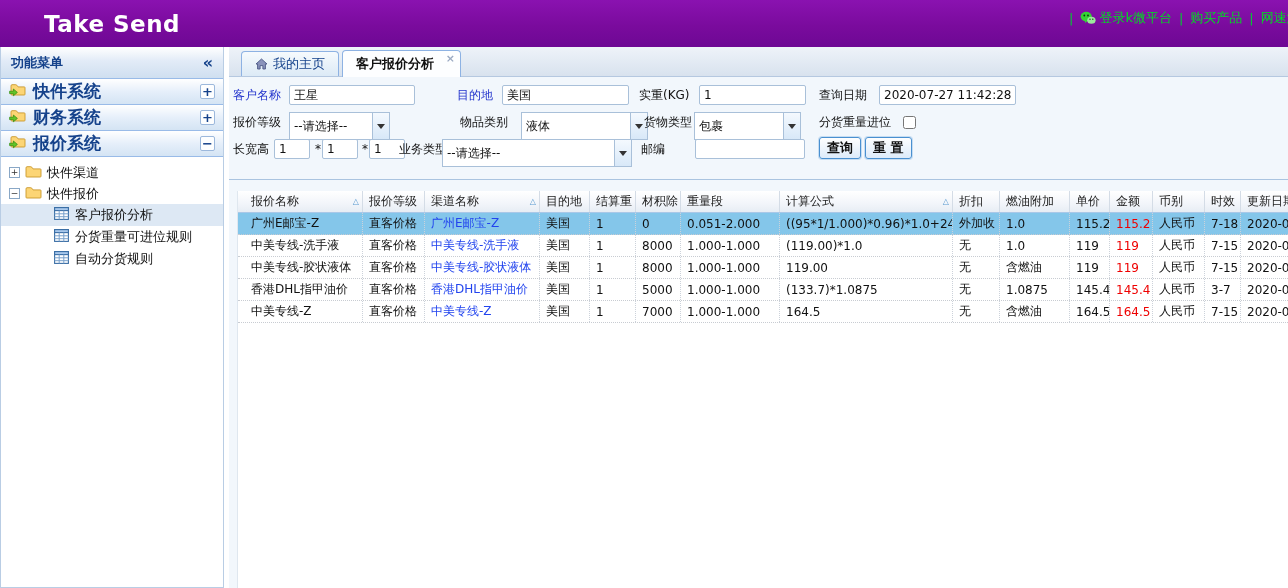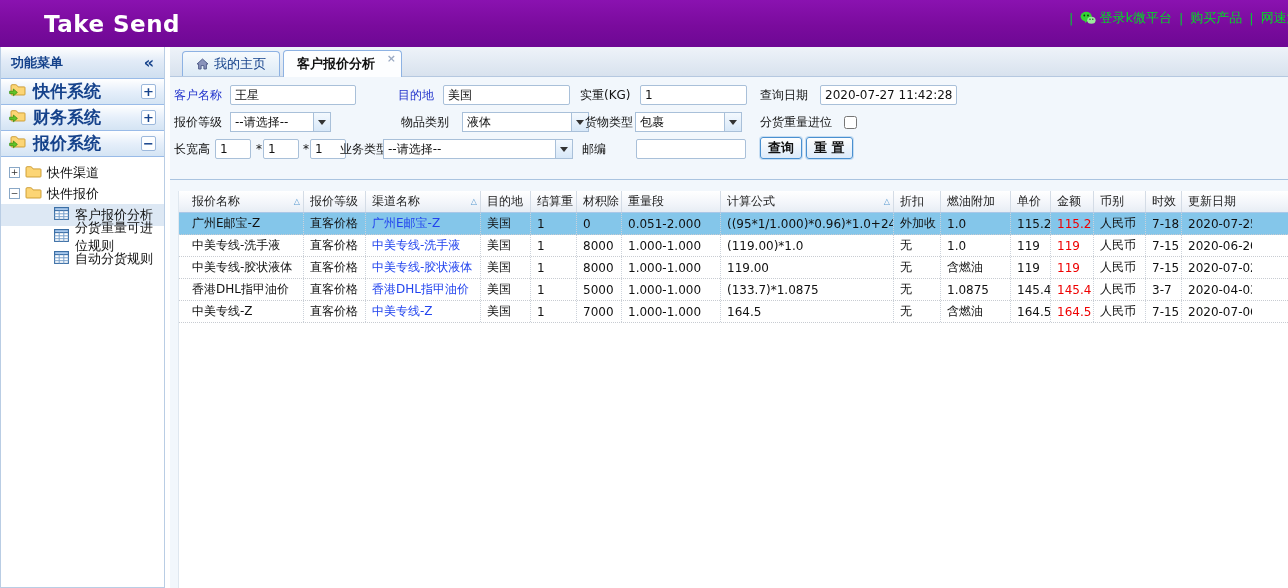--- a/index.html
+++ b/index.html
@@ -9,21 +9,21 @@
   .app-header{height:47px;background:linear-gradient(180deg,#8a12b0,#7a0b9d 55%,#6d0894);
     display:flex;align-items:center;position:relative;}
   .brand{color:#fff;font-size:23px;font-weight:bold;margin-left:44px;letter-spacing:.5px;}
   .top-links{position:absolute;right:0;top:9px;width:226px;display:flex;align-items:center;
     white-space:nowrap;overflow:hidden;font-size:13px;}
   .sep{color:#00cc33;margin:0 7px;}
   .toplink{color:#00dd22;cursor:pointer;display:inline-flex;align-items:center;gap:3px;}
   .wechat-ic{display:inline-flex;width:16px;height:14px;}
   
   .layout{display:flex;height:541px;}
-  .sidebar{width:165px;background:#fff;border:1px solid #b9cde4;border-top:none;
+  .sidebar{width:224px;background:#fff;border:1px solid #b9cde4;border-top:none;
     display:flex;flex-direction:column;flex:none;}
   .sb-header{height:32px;background:linear-gradient(#ffffff,#e2ebf7 45%,#cfdff0);
     border-bottom:1px solid #99bbe8;display:flex;align-items:center;justify-content:space-between;padding:0 10px;}
   .sb-title{color:#15428b;font-weight:bold;font-size:13px;}
   .collapse{color:#15428b;font-weight:bold;font-size:16px;cursor:pointer;line-height:14px;}
   .acc-row{height:26px;background:linear-gradient(#ffffff,#e6effa 50%,#d4e4f4);
     border-bottom:1px solid #99bbe8;display:flex;align-items:center;padding:0 8px;gap:7px;cursor:pointer;flex:none;}
   .acc-label{color:#15428b;font-weight:bold;font-size:17px;flex:1;}
   .acc-sign{color:#15428b;font-weight:bold;font-size:13px;width:15px;height:15px;line-height:13px;
     text-align:center;border:1px solid #9cb8dc;background:#fdfeff;border-radius:2px;}
@@ -42,21 +42,21 @@
     background:linear-gradient(#f6fafd,#dceaf6);color:#15428b;font-size:13px;position:relative;}
   .tab.active{background:#fdfeff;font-weight:bold;color:#111;height:27px;margin-bottom:-1px;padding-right:26px;}
   .tab-close{position:absolute;top:2px;right:5px;color:#9aa9c2;font-size:11px;font-weight:bold;line-height:11px;cursor:pointer;}
   .content{flex:1;background:#f2f7fc;position:relative;min-height:0;}
   
   .formpanel{position:absolute;left:0;top:0;right:0;height:103px;border-bottom:1px solid #aac4e0;}
   .flabel{position:absolute;height:20px;line-height:20px;color:#111;white-space:nowrap;}
   .flabel.blue{color:#2233cc;}
   .finput{position:absolute;height:20px;border:1px solid #a9c0d9;border-radius:2px;background:#fff;
     font:12px "DejaVu Sans","Liberation Sans",sans-serif;padding:0 4px;color:#111;}
-  .fselect{position:absolute;height:20px;border:1px solid #a9c0d9;background:#fff;display:flex;align-items:center;cursor:pointer;}
+  .fselect{position:absolute;height:28px;border:1px solid #a9c0d9;background:#fff;display:flex;align-items:center;cursor:pointer;}
   .sval{flex:1;padding:0 4px;overflow:hidden;white-space:nowrap;}
   .sbtn{width:17px;height:100%;border-left:1px solid #a9c0d9;background:linear-gradient(#f4f9fe,#d8e8f8);
     display:flex;align-items:center;justify-content:center;flex:none;}
   .sbtn::after{content:'';border:4px solid transparent;border-top:5px solid #333;margin-top:5px;}
   .fcheck{position:absolute;width:13px;height:13px;}
   .btn{position:absolute;height:22px;padding:0 7px;border:1px solid #4a90d0;border-radius:3px;
     background:linear-gradient(#fefefe,#ddebfa);box-shadow:0 0 0 1px #c6ddf2;
     font:bold 13px "DejaVu Sans","Liberation Sans",sans-serif;color:#111;display:flex;align-items:center;cursor:pointer;}
   .star{position:absolute;height:20px;line-height:20px;color:#111;}
   

